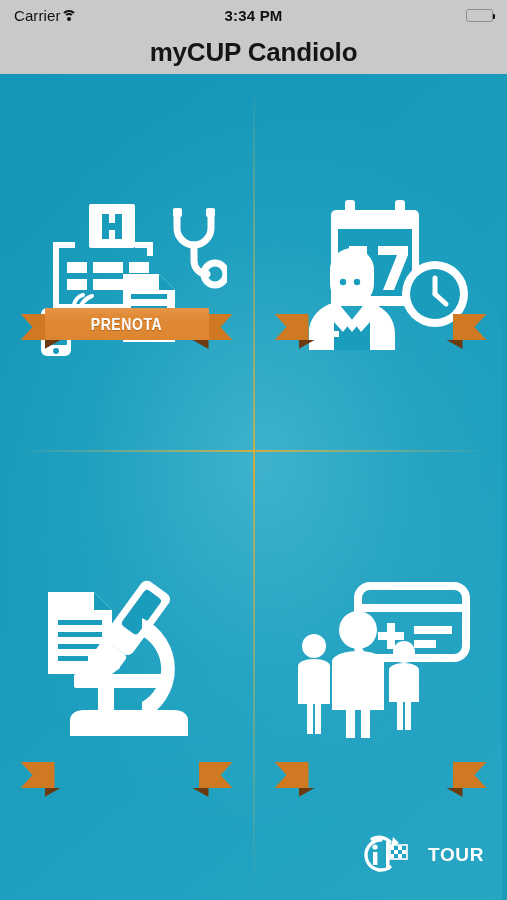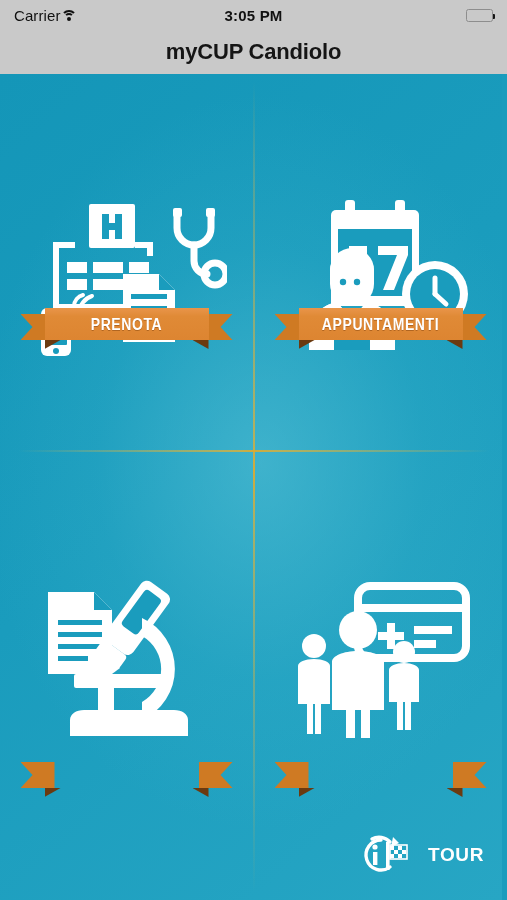--- a/index.html
+++ b/index.html
@@ -40,21 +40,21 @@
   .battery .lvl{ height:100%; width:100%; background:#141414; border-radius:1px; }
   .battery:after{ content:""; position:absolute; right:-3px; top:4px;
             width:2px; height:5px; background:#141414; border-radius:0 1px 1px 0; }
 
   
   .nav-bar{
     position:absolute; left:0; top:30px; width:507px; height:44px;
     background:#c9c9c9;
     display:flex; align-items:center; justify-content:center;
   }
-  .nav-title{ font-size:22px; font-weight:700; color:#151515; letter-spacing:-.2px; }
+  .nav-title{ font-size:26px; font-weight:700; color:#151515; letter-spacing:-.2px; }
 
   
   .content{
     position:absolute; left:0; top:74px; width:502px; height:826px;
     background:
       radial-gradient(ellipse 78% 62% at 52% 47%, rgba(92,196,216,.55) 0%, rgba(60,180,205,.22) 42%, rgba(26,156,189,0) 72%),
       linear-gradient(140deg,#1496b8 0%,#1a9cbd 45%,#27a6c4 100%);
     overflow:hidden;
   }
   
@@ -122,21 +122,21 @@
 
 <div class="status-bar">
   <div class="sb-left">
     <span class="sb-carrier">Carrier</span>
     <span class="wifi-icon">
         <i></i>
         <i></i>
         <i></i>
       </span>
   </div>
-  <div class="sb-center">3:05 PM</div>
+  <div class="sb-center">3:34 PM</div>
   <div class="sb-right">
     <span class="battery"><span class="lvl"></span></span>
   </div>
 </div>
 
 <div class="nav-bar">
   <span class="nav-title">myCUP Candiolo</span>
 </div>
 
 <div class="content">
@@ -254,23 +254,20 @@
             <rect x="38" y="135" width="18" height="6"></rect>
             <rect x="44" y="129" width="6" height="18"></rect>
           </g>
         </svg>
       </div>
       <div class="ribbon">
         <div class="tail l"></div>
         <div class="tail r"></div>
         <div class="fold l"></div>
         <div class="fold r"></div>
-        <div class="band">
-          <span class="label">APPUNTAMENTI</span>
-        </div>
       </div>
     </div>
 
     <div class="tile t3">
       <div class="art">
         <svg width="190" height="160" viewBox="0 0 190 160" fill="none">
 
           <path d="M16 14h46l18 18v64H16z" fill="#ffffff"></path>
           <path d="M62 14l18 18H62z" fill="#1a9cbd"></path>
           <g fill="#1a9cbd">

